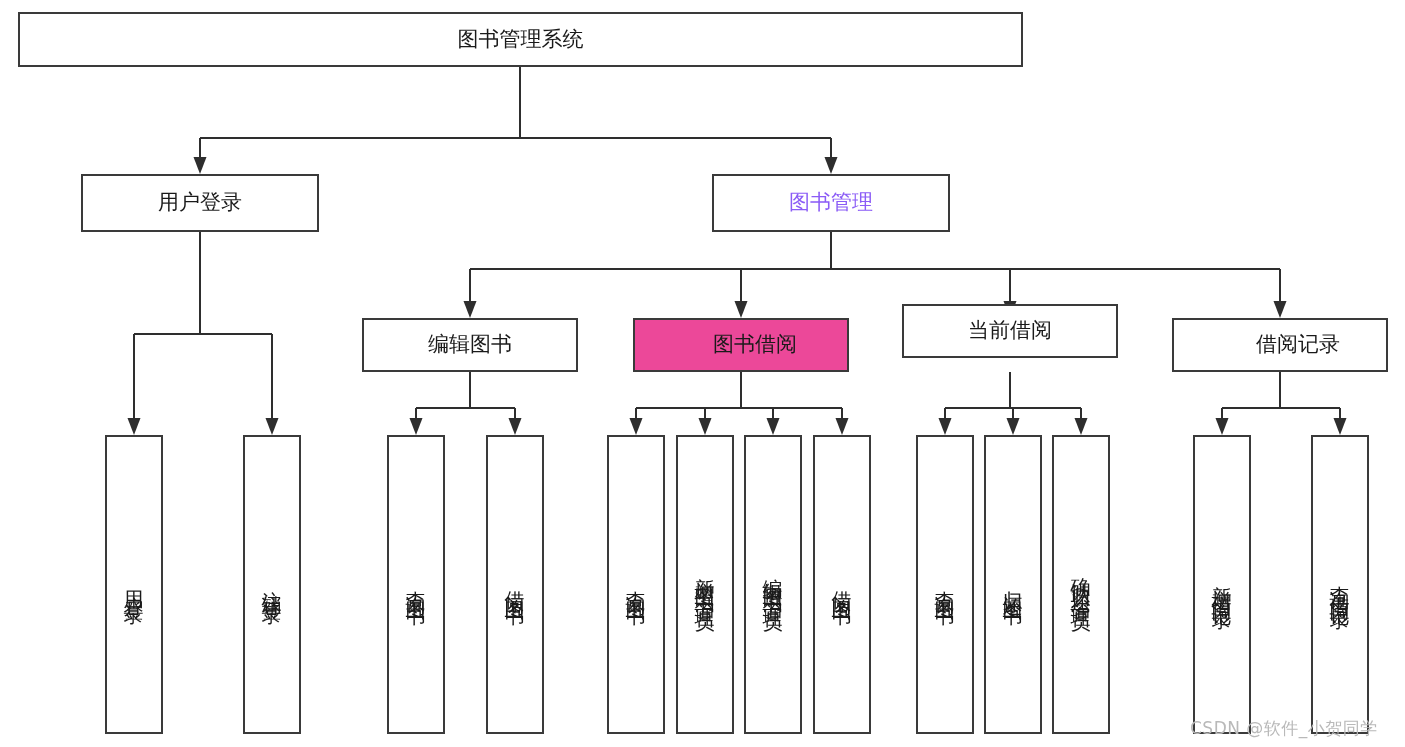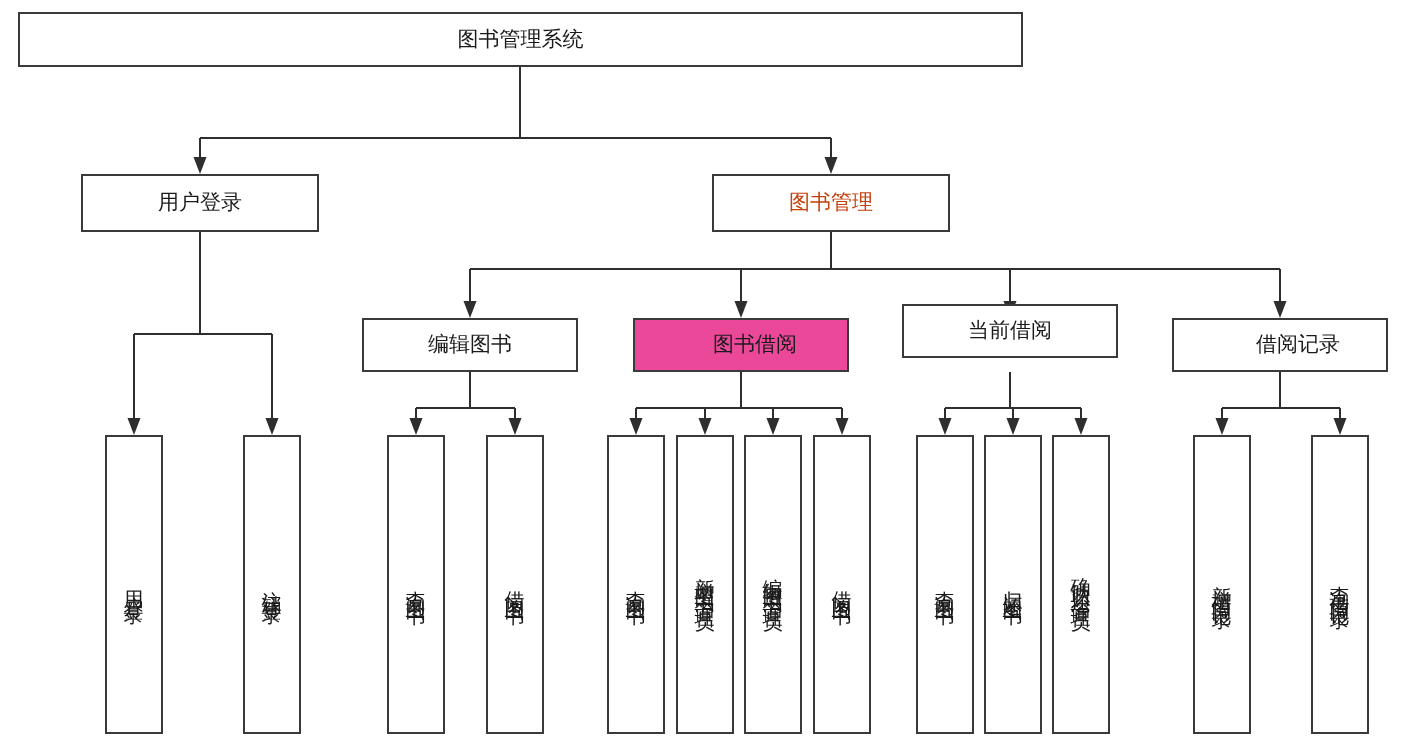--- a/index.html
+++ b/index.html
@@ -125,21 +125,21 @@
     </svg>
 
   <div id="node-layer">
       <div class="node-box" style="left: 18px; top: 12px; width: 1005px; height: 55px; border-color: rgb(58, 58, 58); background: rgb(255, 255, 255); border-width: 2px;">
         <span class="node-label-h" style="color: rgb(26, 26, 26);">图书管理系统</span>
       </div>
       <div class="node-box" style="left: 81px; top: 174px; width: 238px; height: 58px; border-color: rgb(58, 58, 58); background: rgb(255, 255, 255); border-width: 2px;">
         <span class="node-label-h" style="color: rgb(26, 26, 26);">用户登录</span>
       </div>
       <div class="node-box" style="left: 712px; top: 174px; width: 238px; height: 58px; border-color: rgb(58, 58, 58); background: rgb(255, 255, 255); border-width: 2px;">
-        <span class="node-label-h" style="color: #c2410c;">图书管理</span>
+        <span class="node-label-h" style="color: #8b5cf6;">图书管理</span>
       </div>
       <div class="node-box" style="left: 362px; top: 318px; width: 216px; height: 54px; border-color: rgb(58, 58, 58); background: rgb(255, 255, 255); border-width: 2px;">
         <span class="node-label-h" style="color: rgb(26, 26, 26);">编辑图书</span>
       </div>
       <div class="node-box" style="left: 633px; top: 318px; width: 216px; height: 54px; border-color: rgb(58, 58, 58); background: #ec4899; border-width: 2px; padding-left: 28px;">
         <span class="node-label-h" style="color: rgb(26, 26, 26);">图书借阅</span>
       </div>
       <div class="node-box" style="left: 902px; top: 304px; width: 216px; height: 54px; border-color: rgb(58, 58, 58); background: rgb(255, 255, 255); border-width: 2px;">
         <span class="node-label-h" style="color: rgb(26, 26, 26);">当前借阅</span>
       </div>
@@ -180,14 +180,15 @@
         <span class="node-label-v" style="color: rgb(26, 26, 26);">确认归还（管理员）</span>
       </div>
       <div class="node-box" style="left: 1193px; top: 435px; width: 58px; height: 299px; border-color: rgb(58, 58, 58); background: rgb(255, 255, 255); border-width: 2px;">
         <span class="node-label-v" style="color: rgb(26, 26, 26);">新增借阅记录</span>
       </div>
       <div class="node-box" style="left: 1311px; top: 435px; width: 58px; height: 299px; border-color: rgb(58, 58, 58); background: rgb(255, 255, 255); border-width: 2px;">
         <span class="node-label-v" style="color: rgb(26, 26, 26);">查询借阅记录</span>
       </div>
     </div>
 
+  <div class="watermark" id="watermark" style="left: 1190px; top: 717px; color: rgb(185, 185, 185);">CSDN @软件_小贺同学</div>
 
 </div>
 
 </body></html>

